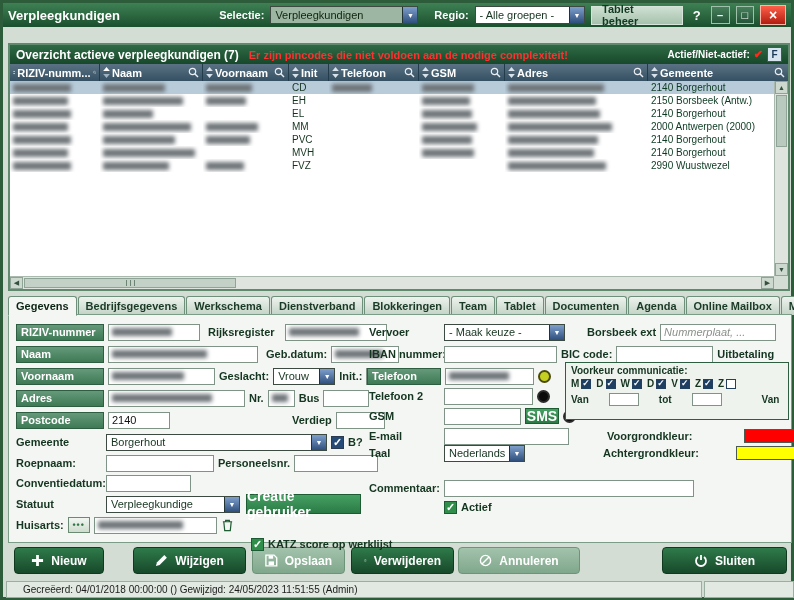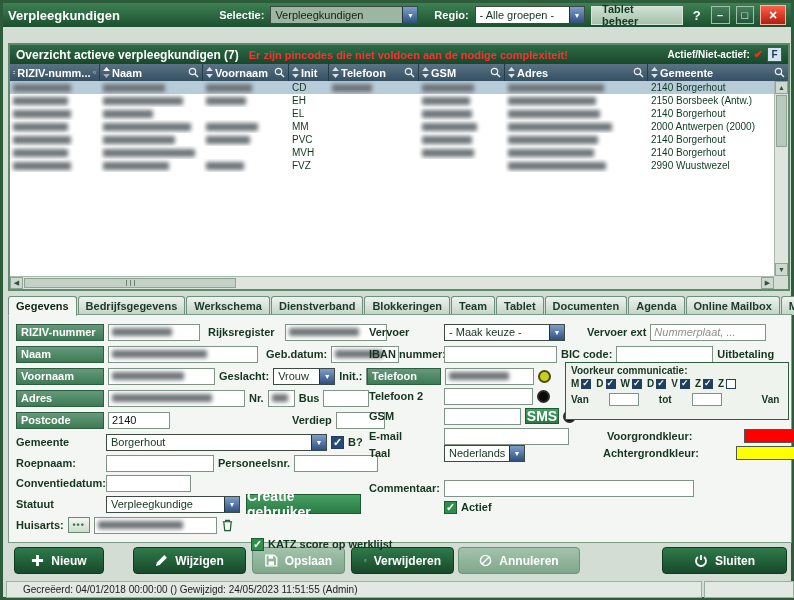--- a/index.html
+++ b/index.html
@@ -483,21 +483,21 @@
       <span class="chk gr on"></span>
       <span class="lbl">KATZ score op werklijst</span>
     </div>
 
     <div class="frow" style="left:360px;top:8px">
       <span class="lbl" style="width:71px">Vervoer</span>
       <div class="combo" style="width:121px;height:17px">
         <span class="cval">- Maak keuze -</span>
         <span class="cbtn">▼</span>
       </div>
-      <span class="lbl" style="margin-left:18px">Vervoer ext</span>
+      <span class="lbl" style="margin-left:18px">Borsbeek ext</span>
       <input class="inp" style="width: 116px;" placeholder="Nummerplaat, ...">
     </div>
     <div class="frow" style="left:360px;top:30px">
       <span class="lbl" style="width:71px">IBAN nummer:</span>
       <input class="inp" style="width: 113px;">
       <span class="lbl">BIC code:</span>
       <input class="inp" style="width: 97px;">
       <span class="lbl">Uitbetaling</span>
     </div>
     <div class="frow" style="left:358px;top:52px">

